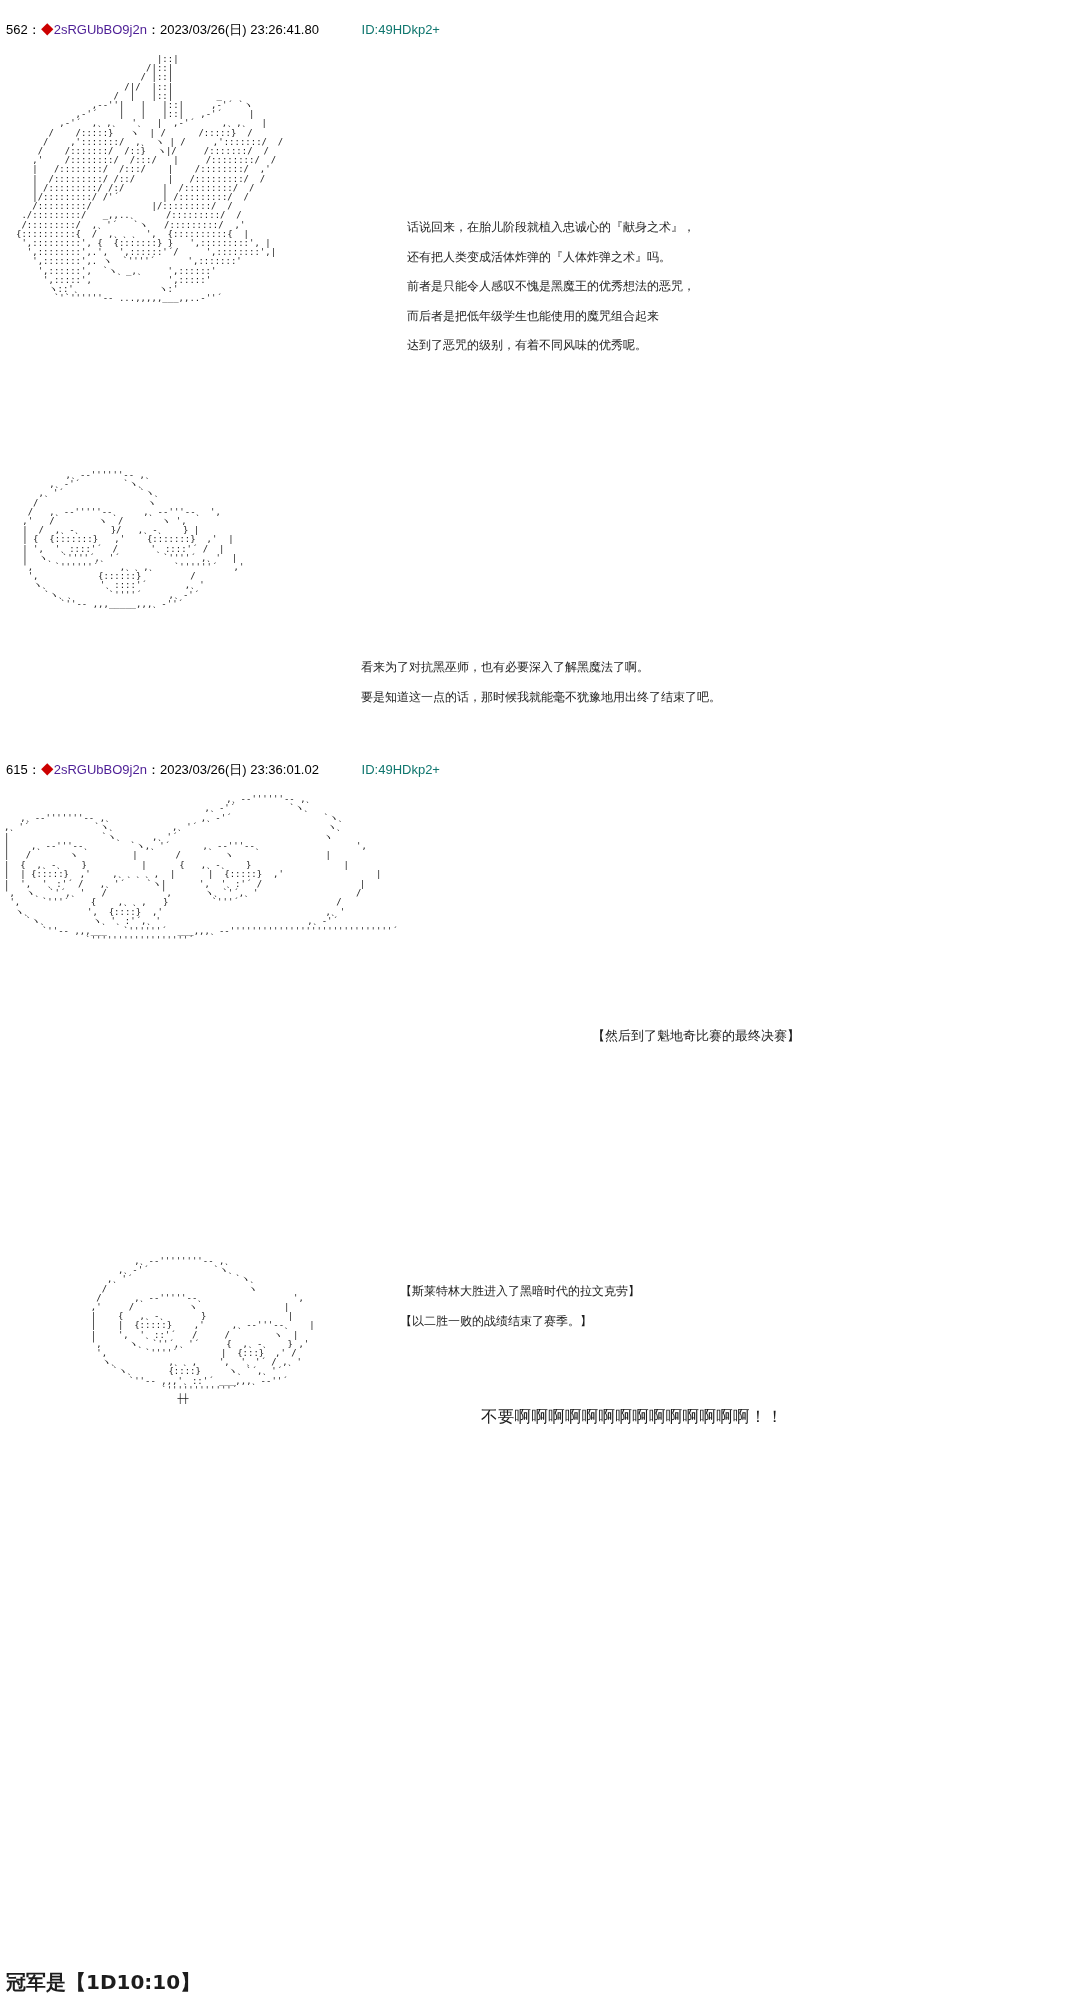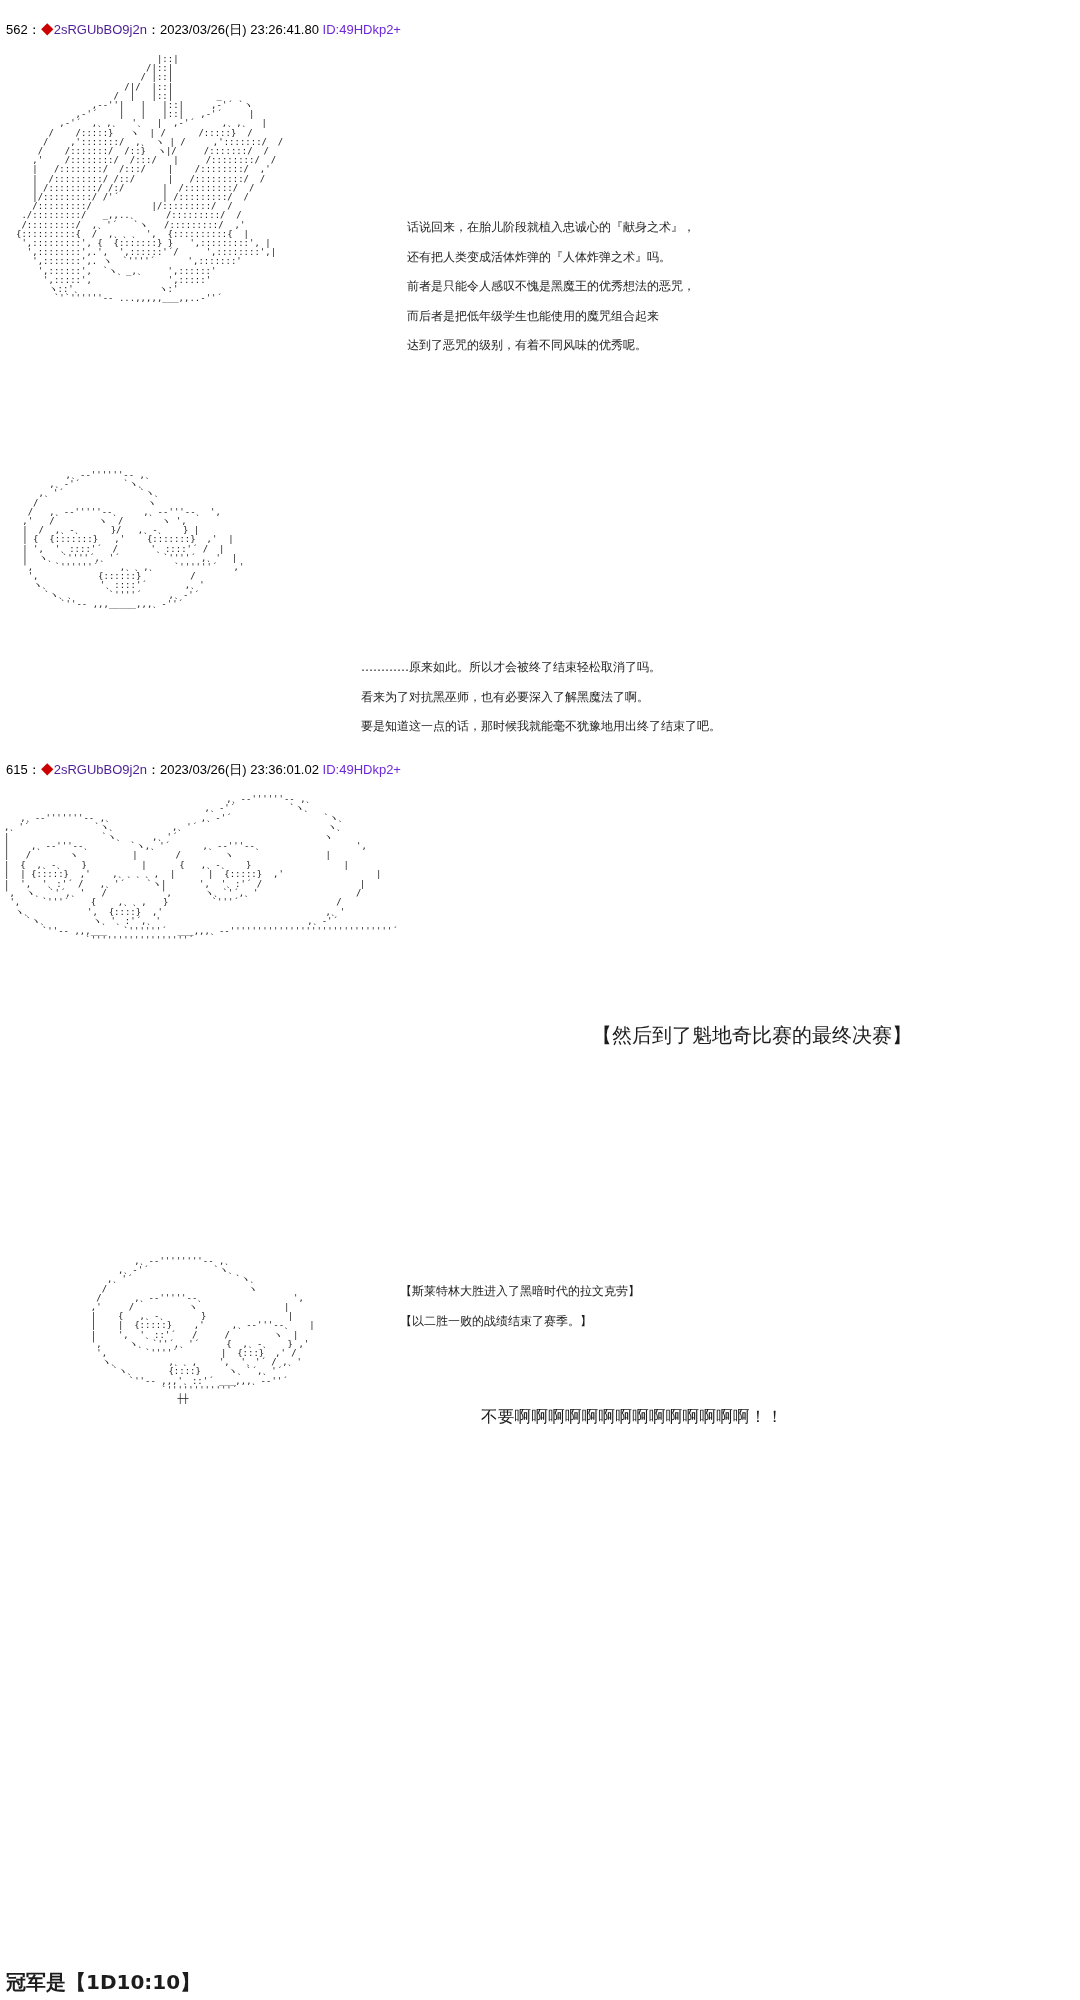--- a/index.html
+++ b/index.html
@@ -22,21 +22,21 @@
     left: 6px;
     font-size: 13px;
     line-height: 16px;
     white-space: nowrap;
     color: #000;
   }
   .post-header .sep { color: #000; }
   .post-header .diamond { color: #cc0000; font-size: 13px; }
   .post-header .trip { color: #4c1d95; }
   .post-header .date { color: #000000; }
-  .post-header .uid { color: #6d28d9; }
+  .post-header .uid { color: #0f766e; margin-left: 39px; }
 
   #header-1 { top: 22px; }
   #header-2 { top: 762px; }
 
   
   .ascii {
     position: absolute;
     font-family: "DejaVu Sans Mono", monospace;
     font-size: 9px;
     line-height: 9.2px;
@@ -54,21 +54,21 @@
   .dialogue {
     position: absolute;
     font-family: "DejaVu Sans", sans-serif;
     font-size: 12px;
     line-height: 29.5px;
     color: #1c1c1c;
     white-space: nowrap;
   }
   #dlg-1 { top: 213px; left: 407px; }
   #dlg-2 { top: 653px; left: 361px; }
-  #caption-1 { top: 1021px; left: 592px; font-size: 20px; }
+  #caption-1 { top: 1021px; left: 592px; font-size: 13px; }
   #dlg-3 { top: 1277px; left: 400px; }
   #shout-1 { top: 1402px; left: 481px; font-size: 16.5px; letter-spacing: .3px;}
   #footer-line { top: 1968px; left: 6px; font-size: 20px; font-weight: bold;}
 
   .dialogue div { height: 29.5px; }
 </style>
 </head>
 <body>
 
 <div class="post-header" id="header-1"><span>562</span><span class="sep">：</span><span class="diamond">◆</span><span class="trip">2sRGUbBO9j2n</span><span class="sep">：</span><span class="date">2023/03/26(日) 23:26:41.80</span>&nbsp;<span class="uid">ID:49HDkp2+</span></div>
@@ -119,21 +119,20 @@
    | {  {:::::::}   ,'    {:::::::}  ,'  |
    | ',  '、::::'´  /      '、::::'´ /  |
    |  ヽ、 `''''´,、'´        `''''´ ,、'  |
    ',    `''''''´    ,、、,、   `''''''´   ,'
     ',           {::::::}         /
      ヽ、         '、::::'´       ,、'
        `ヽ、、      `''''´     ,、-'´
           `''‐- ,,,_____,,,、-''´</pre>
 
 <div class="dialogue" id="dlg-2">
-  <div>…………原来如此。所以才会被终了结束轻松取消了吗。</div>
   <div>看来为了对抗黑巫师，也有必要深入了解黑魔法了啊。</div>
   <div>要是知道这一点的话，那时候我就能毫不犹豫地用出终了结束了吧。</div>
 </div>
 
 <div class="post-header" id="header-2"><span>615</span><span class="sep">：</span><span class="diamond">◆</span><span class="trip">2sRGUbBO9j2n</span><span class="sep">：</span><span class="date">2023/03/26(日) 23:36:01.02</span>&nbsp;<span class="uid">ID:49HDkp2+</span></div>
 
 <pre class="ascii" id="art-3">                                         ,、-‐''''''‐- ,、
                                      ,、-'´          `ヽ、
    ,、-‐'''''''‐- ,、                ,、-'´                 `ヽ、
 ,、'´            `ヽ、          ,、'´                        ヽ、

